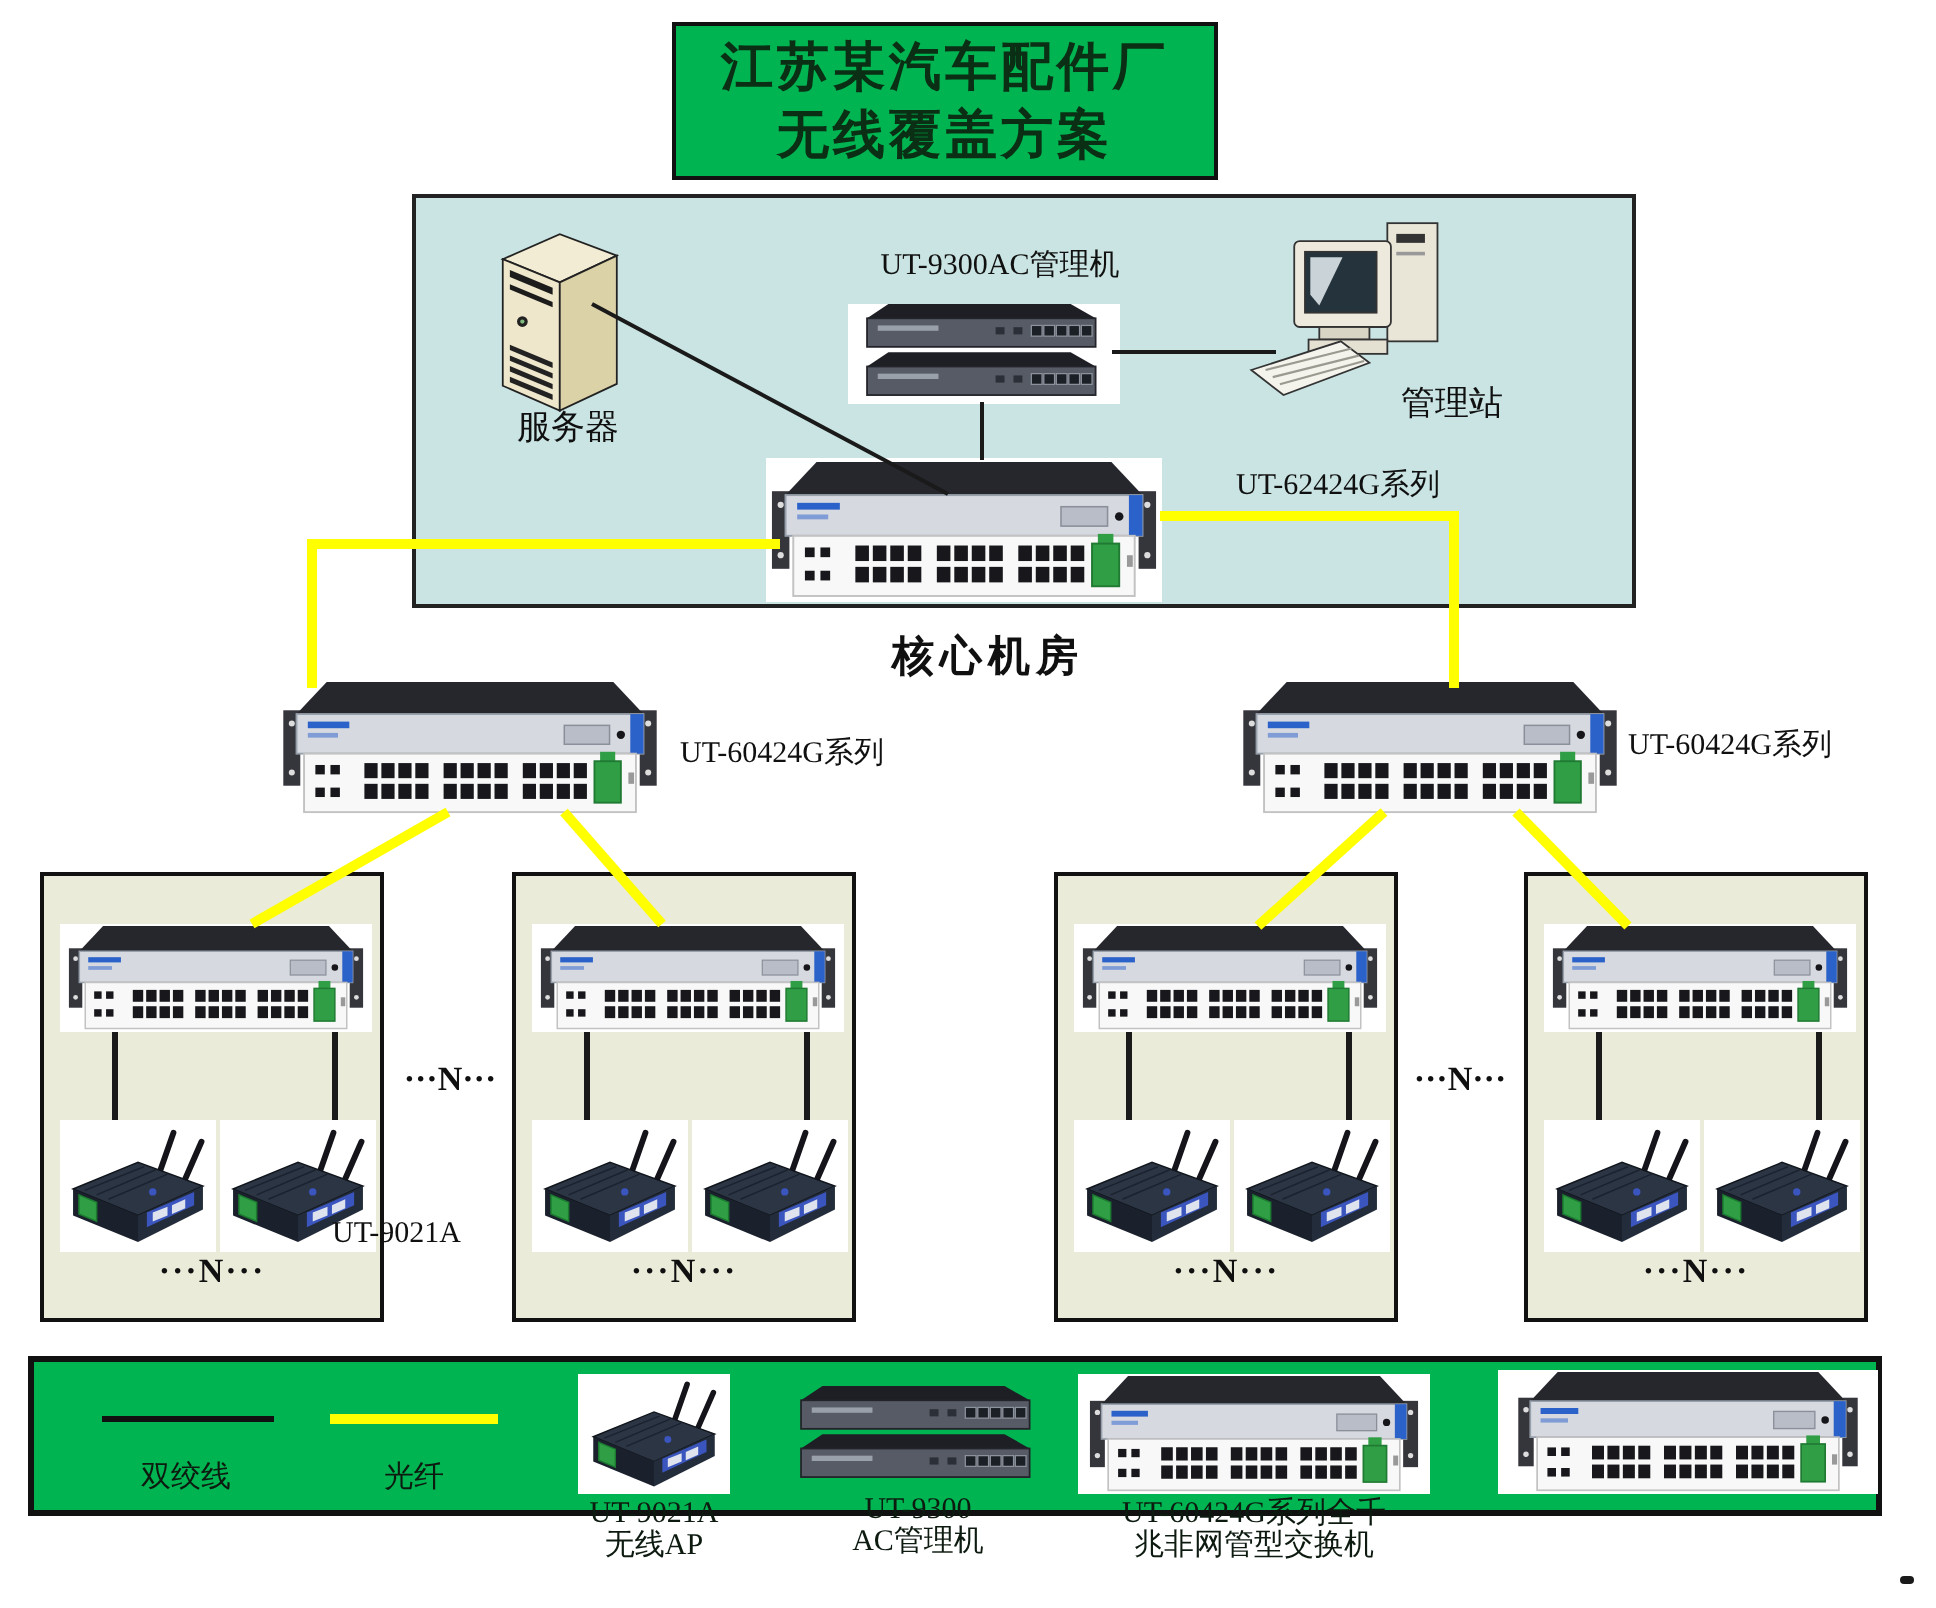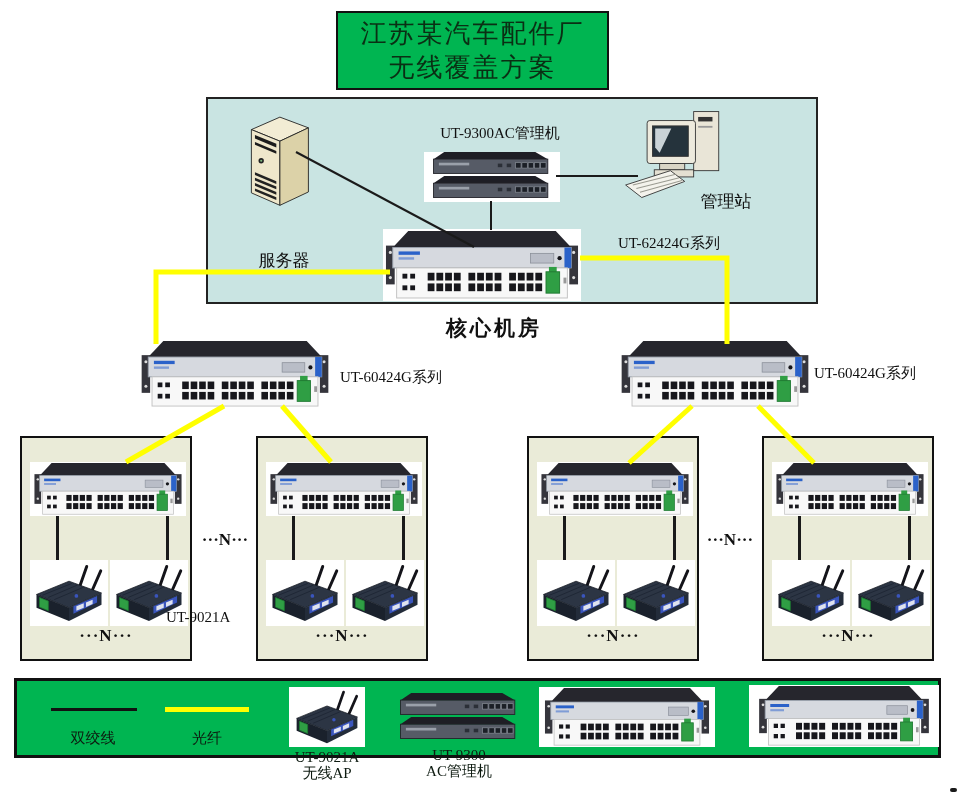--- a/index.html
+++ b/index.html
@@ -8,21 +8,21 @@
   }
   html,body{margin:0;padding:0;background:#ffffff;}
   #stage{position:relative;width:968px;height:804px;background:#ffffff;overflow:hidden;
          font-family:"Liberation Serif","DejaVu Serif",serif;color:var(--text);}
   .abs{position:absolute;}
 
   
   #title-box{left:336px;top:11px;width:273px;height:79px;background:var(--green);
              border:2px solid #111;box-sizing:border-box;display:flex;flex-direction:column;
              justify-content:center;align-items:center;}
-  #title-box .t-line{font-size:26px;font-weight:normal;color:#0a2f14;line-height:34px;letter-spacing:2px;}
+  #title-box .t-line{font-size:26px;font-weight:bold;color:#0a2f14;line-height:34px;letter-spacing:2px;}
 
   
   #core-box{left:206px;top:97px;width:612px;height:207px;background:var(--core-bg);
             border:2px solid #222;box-sizing:border-box;}
 
   .lbl{position:absolute;text-align:center;color:var(--text);}
   .lbl15{font-size:15px;line-height:18px;}
   .lbl17{font-size:17px;line-height:20px;}
   .lbl21{font-size:21px;line-height:24px;font-weight:bold;letter-spacing:3px;}
 
@@ -201,21 +201,21 @@
     <div class="t-line">无线覆盖方案</div>
   </div>
 
   <div class="abs" id="core-box"></div>
 
   <div class="tile" style="left:236px;top:110px;width:86px;height:98px;background:transparent;">
     <svg class="dev" width="82" height="98">
         <use href="#sym-server"></use>
       </svg>
   </div>
-  <div class="lbl lbl17" style="left:242px;top:204px;width:84px;margin-top:47px;">服务器</div>
+  <div class="lbl lbl17" style="left:242px;top:204px;width:84px;">服务器</div>
 
   <div class="lbl lbl15" style="left:420px;top:124px;width:160px;">UT-9300AC管理机</div>
   <div class="tile" style="left:424px;top:152px;width:136px;height:50px;">
     <svg class="dev" width="130" height="50">
         <use href="#sym-stack"></use>
       </svg>
   </div>
 
   <div class="tile" style="left:622px;top:108px;width:112px;height:94px;background:transparent;">
     <svg class="dev" width="112" height="94">
@@ -371,20 +371,24 @@
     <div class="leg-item-lbl" style="left:390px;top:66px;width:104px;">
       <div>UT-9300</div>
       <div>AC管理机</div>
     </div>
 
     <div class="leg-tile" style="left:522px;top:6px;width:176px;height:60px;">
       <svg class="dev" width="170" height="58">
           <use href="#sym-switch"></use>
         </svg>
       </div>
+    <div class="leg-item-lbl" style="left:512px;top:68px;width:196px;">
+      <div>UT-60424G系列全千</div>
+      <div>兆非网管型交换机</div>
+    </div>
 
     <div class="leg-tile" style="left:732px;top:4px;width:190px;height:62px;">
       <svg class="dev" width="184" height="60">
           <use href="#sym-switch"></use>
         </svg>
       </div>
   </div>
 
   <div class="abs" id="stray-mark"></div>
 

